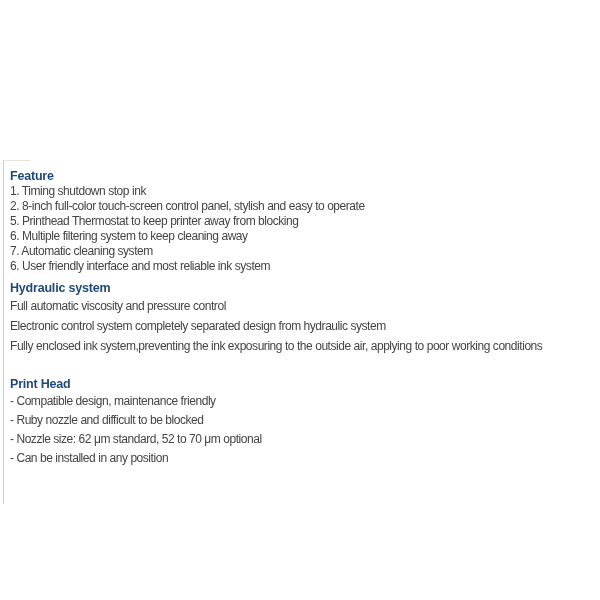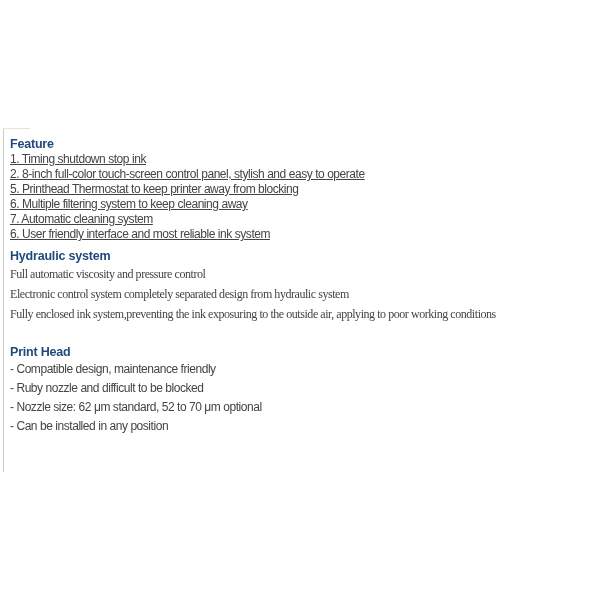--- a/index.html
+++ b/index.html
@@ -9,20 +9,21 @@
     height: 600px;
     background: #ffffff;
     overflow: hidden;
     font-family: "Liberation Sans", "DejaVu Sans", sans-serif;
   }
   #canvas {
     position: relative;
     width: 600px;
     height: 464px;
     background: var(--page-bg, #ffffff);
+    margin-top: 32px;
   }
   
   .v-border {
     position: absolute;
     left: 3px;
     top: 128px;
     width: 1px;
     height: 344px;
     background: var(--border-color, #cccccc);
   }
@@ -47,23 +48,23 @@
     letter-spacing: -0.2px;
     color: var(--heading-color, #1f497d);
     white-space: nowrap;
   }
   .item {
     font-size: 12px;
     letter-spacing: -0.45px;
     color: var(--body-color, #444444);
     white-space: nowrap;
   }
-  .sec-features .item { line-height: 15px; text-decoration: underline; }
+  .sec-features .item { line-height: 15px; }
   .sec-hydraulic { margin-top: 6px; }
-  .sec-hydraulic .item { line-height: 20px; font-family: Liberation Serif, serif; }
+  .sec-hydraulic .item { line-height: 20px; }
   .sec-printhead { margin-top: 20px; }
   .sec-printhead .item { line-height: 19px; }
 </style>
 </head>
 <body>
 
 <div id="canvas">
 
   <div class="v-border"></div>
   <div class="h-border-stub"></div>

